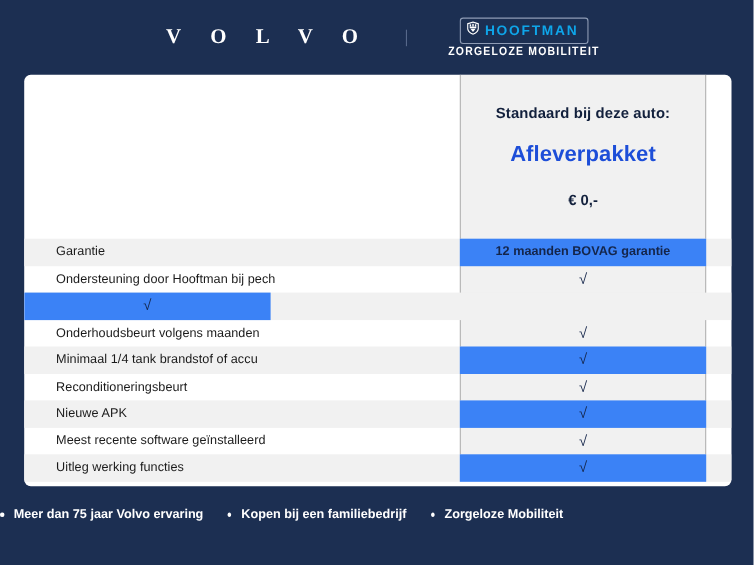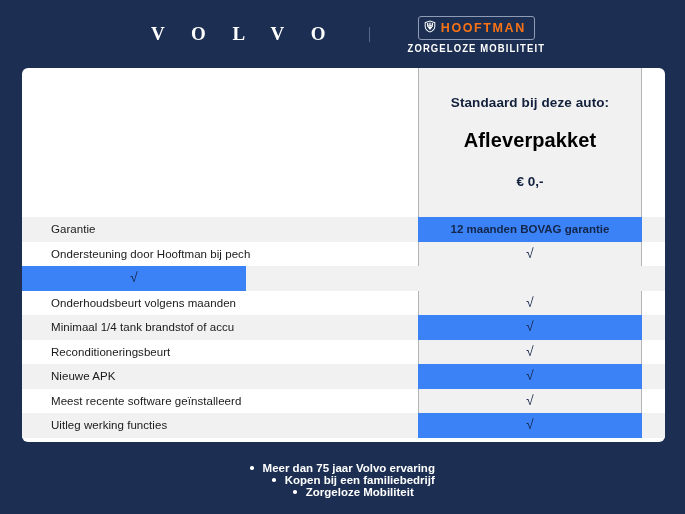--- a/index.html
+++ b/index.html
@@ -51,21 +51,21 @@
     padding: 2px 8px 2px 5px;
     display: flex;
     align-items: center;
     gap: 5px;
     background: transparent;
   }
   .shield-icon {
     display: block;
   }
   .hooftman-name {
-    color: #f97316;
+    color: #0ea5e9;
     font-size: 12.5px;
     font-weight: 700;
     letter-spacing: 1.6px;
     white-space: nowrap;
   }
   .hooftman-tag {
     color: #ffffff;
     font-size: 9.5px;
     font-weight: 700;
     letter-spacing: 1.1px;
@@ -116,21 +116,21 @@
     padding-top: 22px;
     pointer-events: none;
   }
   .promo-kicker {
     color: #12203c;
     font-size: 13.5px;
     font-weight: 700;
     letter-spacing: 0.1px;
   }
   .promo-title {
-    color: #000000;
+    color: #1d4ed8;
     font-size: 20px;
     font-weight: 700;
     margin-top: 19px;
     letter-spacing: 0.1px;
   }
   .promo-price {
     color: #12203c;
     font-size: 13.5px;
     font-weight: 700;
     margin-top: 22px;
@@ -182,21 +182,20 @@
 
   
   .usps {
     position: absolute;
     left: 0;
     top: 462px;
     width: 685px;
     display: flex;
     align-items: center;
     gap: 0;
-    flex-direction: column;
   }
   .usp {
     color: #ffffff;
     font-size: 11.5px;
     font-weight: 700;
     display: flex;
     align-items: center;
     white-space: nowrap;
   }
   .usp-dot {

